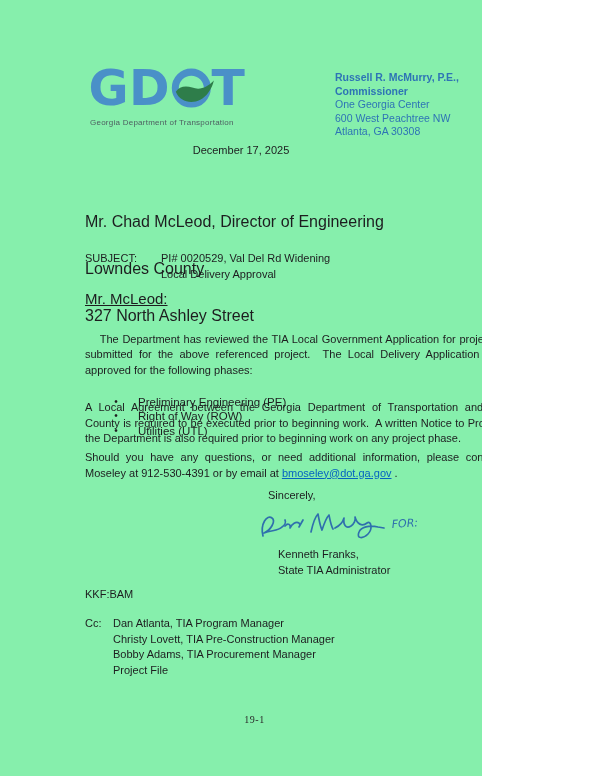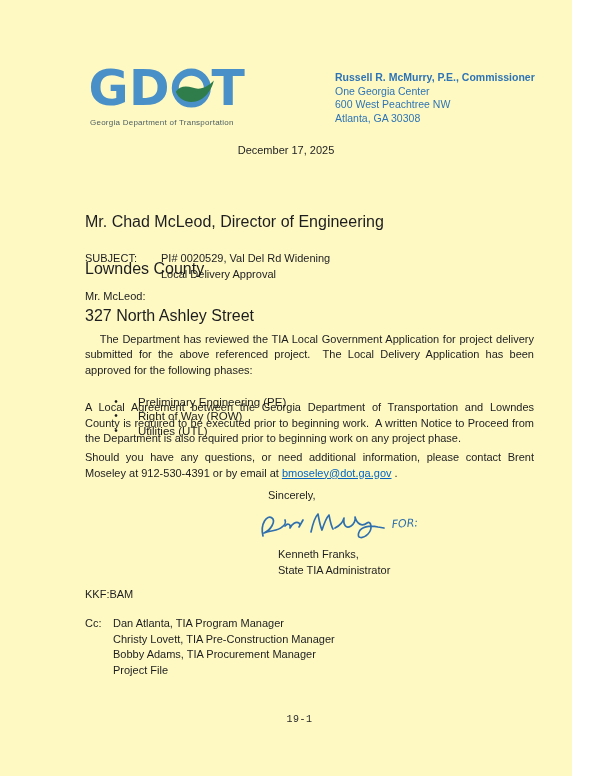--- a/index.html
+++ b/index.html
@@ -3,21 +3,21 @@
 <meta charset="utf-8">
 <style>
   * { box-sizing: border-box; }
   html, body { margin: 0; padding: 0; background: #ffffff; }
   body {
     width: 600px; height: 776px;
     font-family: "Liberation Sans", sans-serif;
     color: #1d1d1f;
     -webkit-font-smoothing: antialiased;
   }
-  .page { position: relative; width: 572px; height: 776px; background: #fef9c3; overflow: hidden; }
+  .page { position: relative; width: 482px; height: 776px; background: #86efac; overflow: hidden; }
 
   
   .logo-block { position: absolute; left: 90px; top: 66px; width: 170px; }
   .logo-tagline {
     margin-top: 1px; font-size: 8px; letter-spacing: 0.25px;
     color: #4d5e60; white-space: nowrap;
   }
   .contact-block {
     position: absolute; left: 335px; top: 71px;
     color: #2E74B5; font-size: 10.5px; line-height: 13.6px;
@@ -31,21 +31,21 @@
   }
   .recipient {
     position: absolute; left: 85px; top: 183px;
     font-size: 16px; line-height: 15.6px; white-space: pre-wrap;
   }
   .subject-block {
     position: absolute; left: 85px; top: 251px;
     display: flex; font-size: 11px; line-height: 15.6px; font-weight: 400;
   }
   .subject-label { width: 76px; flex: 0 0 76px; }
-  .salutation { position: absolute; left: 85px; top: 290px; font-size: 11px; }
+  .salutation { position: absolute; left: 85px; top: 290px; font-size: 15px; text-decoration: underline; }
   .para {
     position: absolute; left: 85px; width: 449px;
     font-size: 11px; line-height: 15.6px;
     text-align: justify; white-space: pre-wrap;
   }
   .para-1 { top: 316px; }
   .para-2 { top: 400px; }
   .para-3 { top: 450px; }
   .phases-list {
     list-style: none; margin: 1px 0 0; padding: 0;
@@ -68,21 +68,21 @@
   }
   .initials { position: absolute; left: 85px; top: 588px; font-size: 11px; }
   .cc-block {
     position: absolute; left: 85px; top: 616px;
     display: flex; font-size: 11px; line-height: 15.6px;
   }
   .cc-label { width: 28px; flex: 0 0 28px; }
 
   .page-number {
     position: absolute; left: 0; right: 0; top: 714px;
-    text-align: center; font-family: Liberation Mono, monospace;
+    text-align: center; font-family: Liberation Serif, serif;
     font-size: 10px; letter-spacing: 0.5px; color: #2a2a2a; margin-left: 27px;
   }
 </style>
 </head>
 <body>
 
 <div class="page">
 
   <div class="logo-block">
     <svg width="165" height="47" viewBox="0 0 350 100" xmlns="http://www.w3.org/2000/svg">

